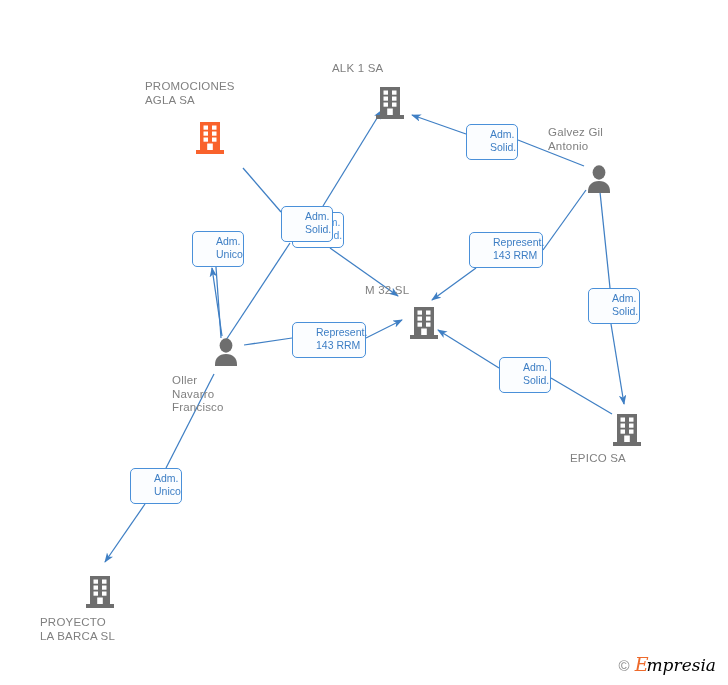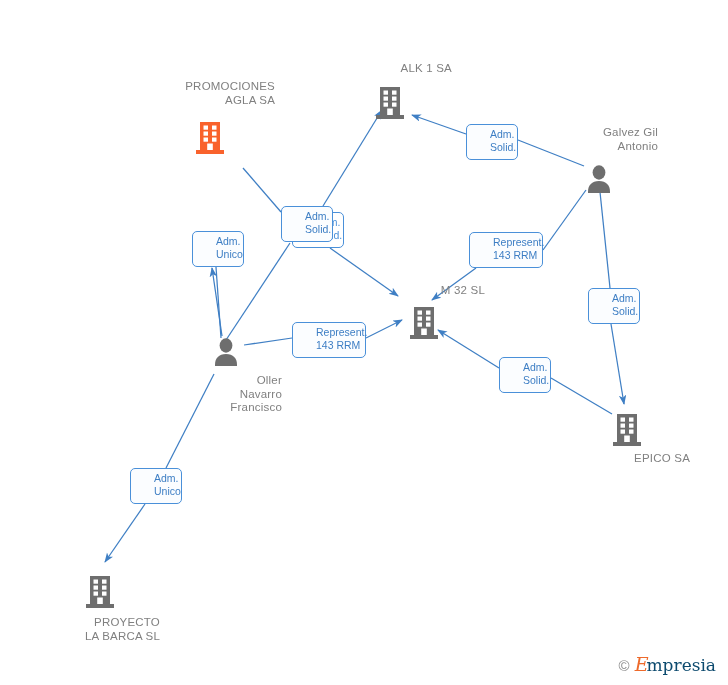--- a/index.html
+++ b/index.html
@@ -13,21 +13,21 @@
   #canvas{position:absolute;left:0;top:0;width:728px;height:685px;}
   svg.edges{position:absolute;left:0;top:0;width:728px;height:685px;}
 
   .node{position:absolute;}
   .node-icon{position:absolute;left:0;top:0;}
   .node-label{
     position:absolute;
     color:#808080;
     font-size:11.5px;
     line-height:13.5px;
-    text-align:right;
+    text-align:left;
     white-space:pre;
     letter-spacing:.2px;
   }
 
   .edge-label{
     position:absolute;
     border:1.3px solid #4a90d9;
     border-radius:5px;
     background:#fbfdff;
     color:#3d7ec4;
@@ -40,21 +40,21 @@
   }
   .edge-label.behind{background:#ffffff;color:#4a90d9;}
 
   .watermark{
     position:absolute;
     right:12px;bottom:10px;
     display:flex;align-items:center;gap:5px;
   }
   .wm-c{color:#8a8a8a;font-size:15px;line-height:15px;}
   .wm-e{color:#ee6a2b;font-size:19px;font-family:"DejaVu Serif",serif;font-style:italic;line-height:19px;}
-  .wm-rest{color:#0c4a6e;font-size:17px;font-family:"DejaVu Serif",serif;line-height:17px;margin-left:-2px;}
+  .wm-rest{color:#000000;font-size:17px;font-family:"DejaVu Serif",serif;font-style:italic;line-height:17px;margin-left:-2px;}
 </style>
 </head>
 <body>
 
 <div id="canvas">
 
   <svg class="edges" viewBox="0 0 728 685">
     <defs>
       <marker id="arrowblue" markerWidth="9" markerHeight="9" refX="7.2" refY="3" orient="auto" markerUnits="strokeWidth">
         <path d="M0,0 L8,3 L0,6 L2.1,3 z" fill="#3f7fc4"></path>

